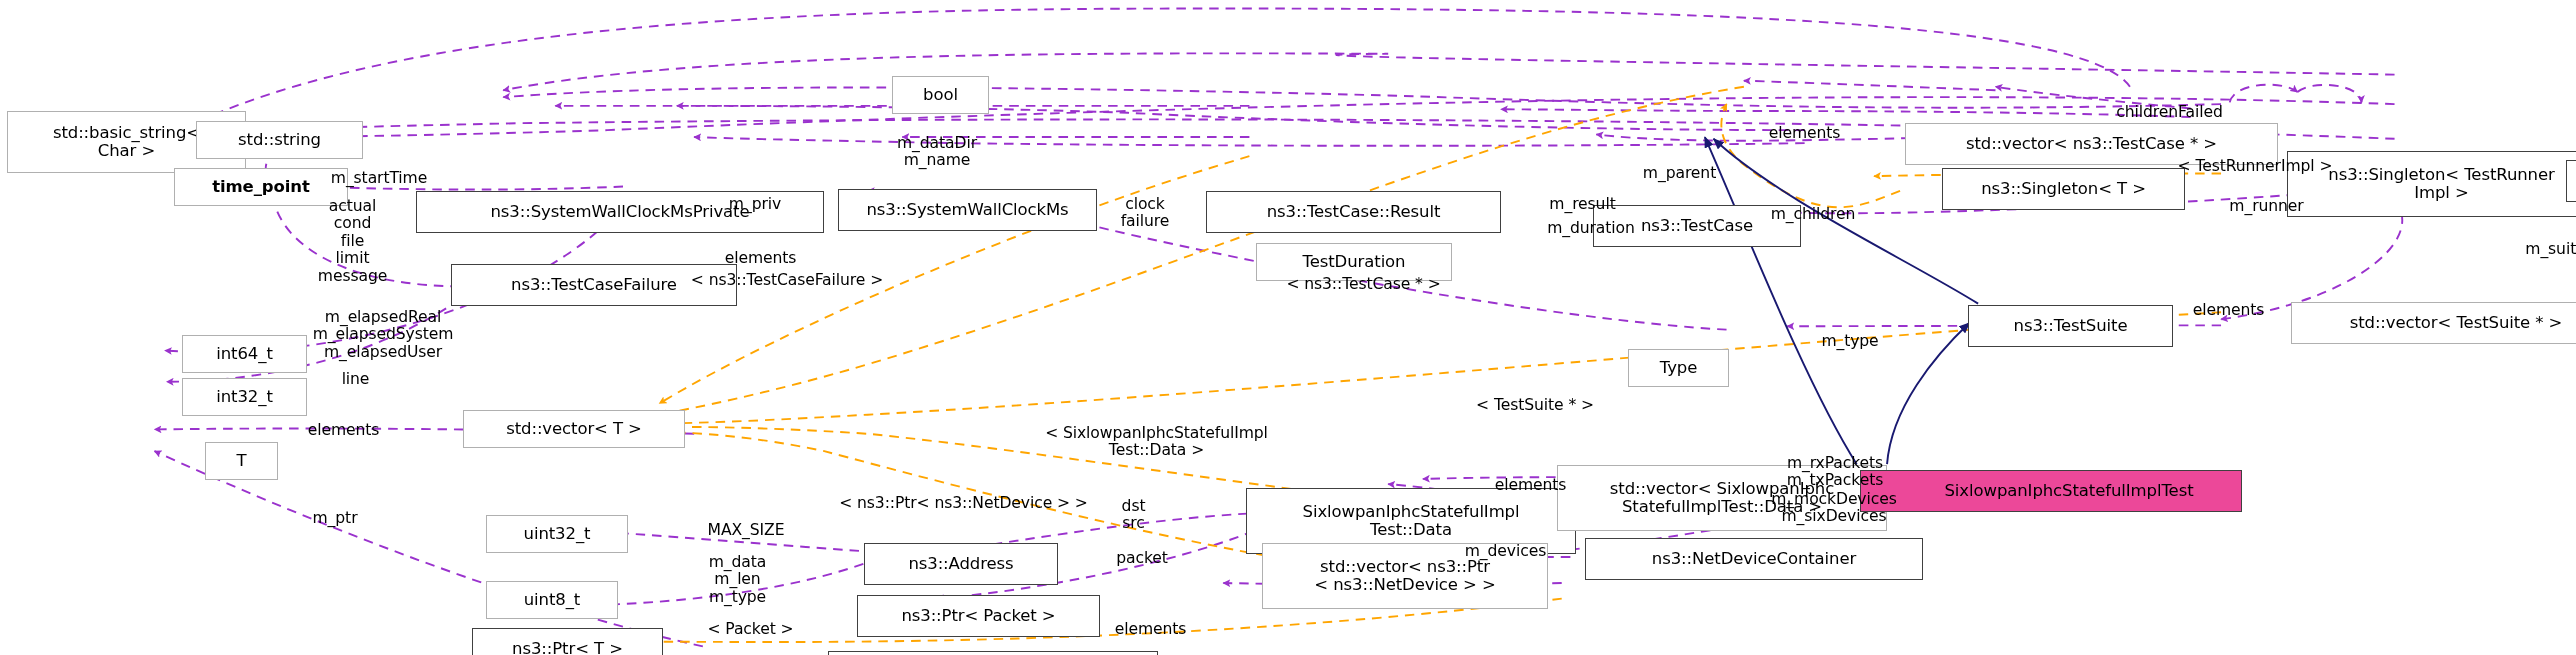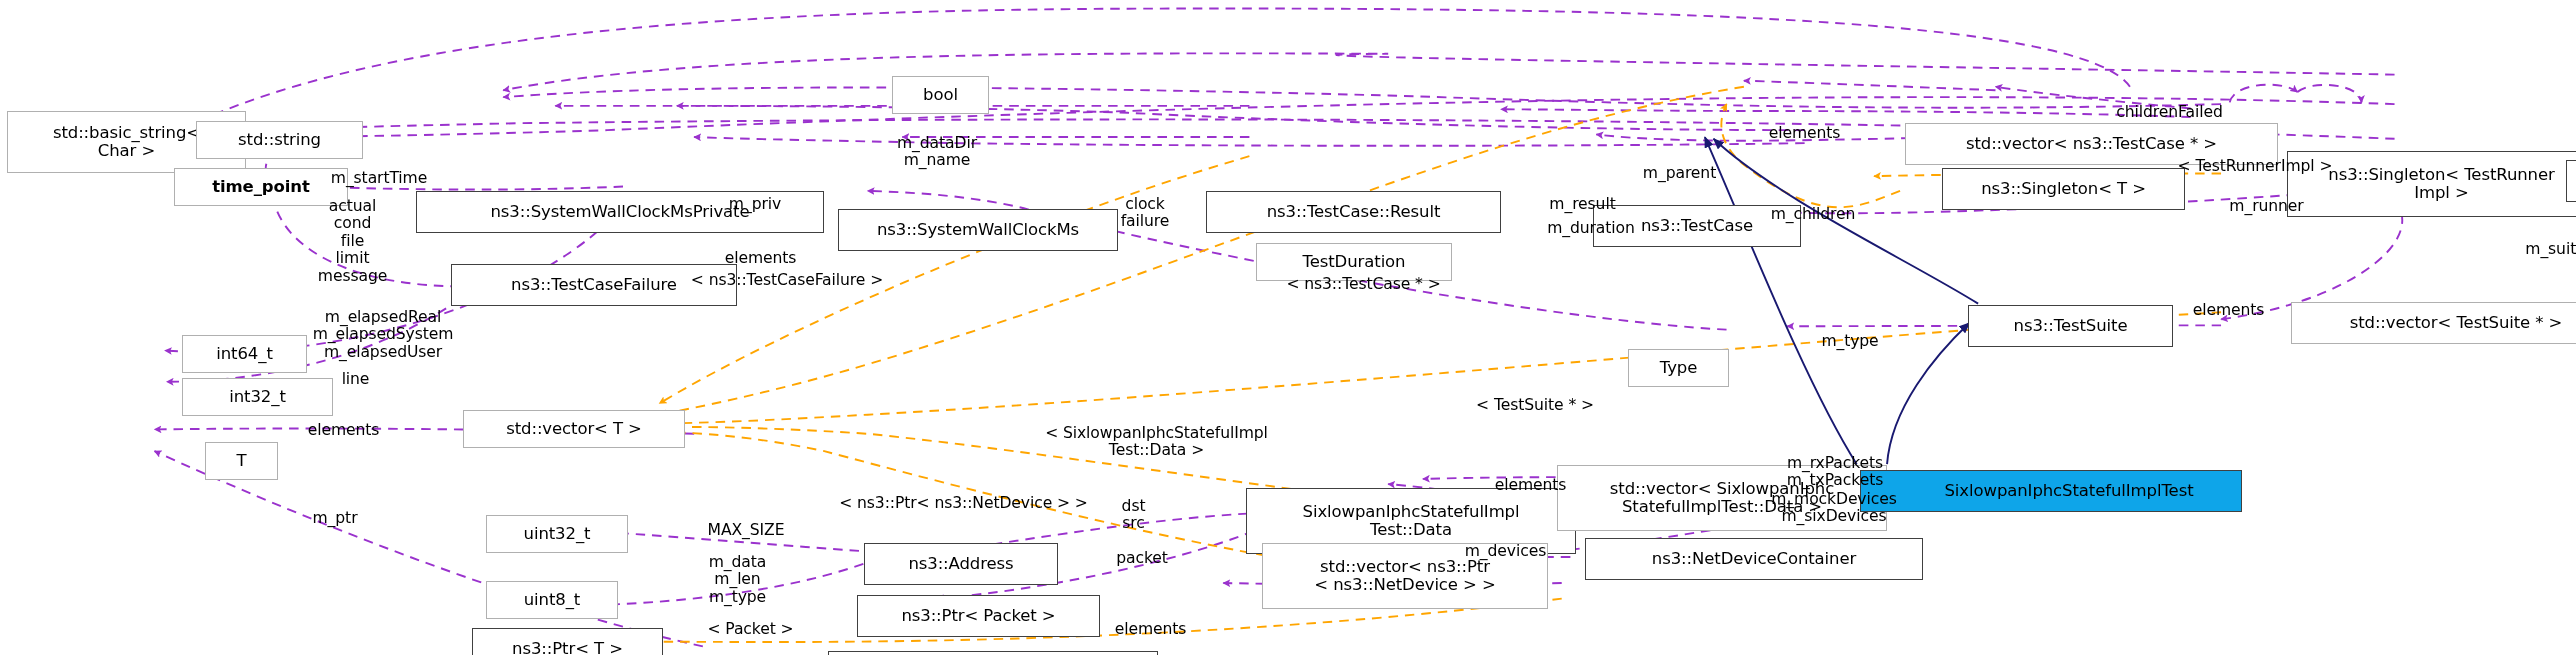--- a/index.html
+++ b/index.html
@@ -42,21 +42,21 @@
   .node.thin {
     border: 0.9px solid #b0b0b0;
   }
   
   .node.thick {
     border: 1.7px solid #404040;
   }
   
   .node.current {
     border: 1.7px solid #404040;
-    background: #0ea5e9;
+    background: #ec4899;
     padding-left: 36px;
   }
   .elabel {
     position: absolute;
     font-size: 15.6px;
     line-height: 1.12;
     color: #000000;
     text-align: center;
     white-space: pre;
     z-index: 6;
@@ -185,33 +185,33 @@
 
       <path d="M2175,535 C2180,470 2230,410 2270,372"></path>
     </g>
   </svg>
 
 <div class="node thin" style="left: 7px; top: 111px; width: 239px; height: 62px;">std::basic_string&lt;
 Char &gt;</div>
     <div class="node thin" style="left: 180px; top: 121px; width: 167px; height: 38px; margin-left: 16px;">std::string</div>
     <div class="node thin" style="left: 174px; top: 168px; width: 174px; height: 38px; font-weight: bold;">time_point</div>
     <div class="node thin" style="left: 182px; top: 335px; width: 125px; height: 38px;">int64_t</div>
-    <div class="node thin" style="left: 182px; top: 378px; width: 151px; height: 38px;">int32_t</div>
+    <div class="node thin" style="left: 182px; top: 378px; width: 125px; height: 38px;">int32_t</div>
     <div class="node thin" style="left: 205px; top: 442px; width: 73px; height: 38px;">T</div>
     <div class="node thin" style="left: 486px; top: 515px; width: 142px; height: 38px;">uint32_t</div>
     <div class="node thin" style="left: 486px; top: 581px; width: 132px; height: 38px;">uint8_t</div>
     <div class="node thick" style="left: 472px; top: 628px; width: 191px; height: 42px;">ns3::Ptr&lt; T &gt;</div>
     <div class="node thick" style="left: 416px; top: 191px; width: 408px; height: 42px;">ns3::SystemWallClockMsPrivate</div>
     <div class="node thick" style="left: 451px; top: 264px; width: 286px; height: 42px;">ns3::TestCaseFailure</div>
     <div class="node thin" style="left: 463px; top: 410px; width: 222px; height: 38px;">std::vector&lt; T &gt;</div>
     <div class="node thick" style="left: 864px; top: 543px; width: 194px; height: 42px;">ns3::Address</div>
     <div class="node thick" style="left: 857px; top: 595px; width: 243px; height: 42px;">ns3::Ptr&lt; Packet &gt;</div>
     <div class="node thick" style="left: 828px; top: 651px; width: 330px; height: 42px;">ns3::Ptr&lt; ns3::NetDevice &gt;</div>
     <div class="node thin" style="left: 892px; top: 76px; width: 97px; height: 38px;">bool</div>
-    <div class="node thick" style="left: 838px; top: 209px; width: 280px; height: 42px;">ns3::SystemWallClockMs</div>
+    <div class="node thick" style="left: 838px; top: 189px; width: 259px; height: 42px;">ns3::SystemWallClockMs</div>
     <div class="node thin" style="left: 1256px; top: 243px; width: 196px; height: 38px;">TestDuration</div>
     <div class="node thick" style="left: 1206px; top: 191px; width: 295px; height: 42px;">ns3::TestCase::Result</div>
     <div class="node thin" style="left: 1628px; top: 349px; width: 101px; height: 38px;">Type</div>
     <div class="node thick" style="left: 1246px; top: 488px; width: 330px; height: 66px;">SixlowpanIphcStatefulImpl
 Test::Data</div>
     <div class="node thin" style="left: 1262px; top: 543px; width: 286px; height: 66px;">std::vector&lt; ns3::Ptr
 &lt; ns3::NetDevice &gt; &gt;</div>
     <div class="node thick" style="left: 1570px; top: 538px; width: 338px; height: 42px; margin-left: 15px;">ns3::NetDeviceContainer</div>
     <div class="node thin" style="left: 1557px; top: 465px; width: 330px; height: 66px;">std::vector&lt; SixlowpanIphc
 StatefulImplTest::Data &gt;</div>

